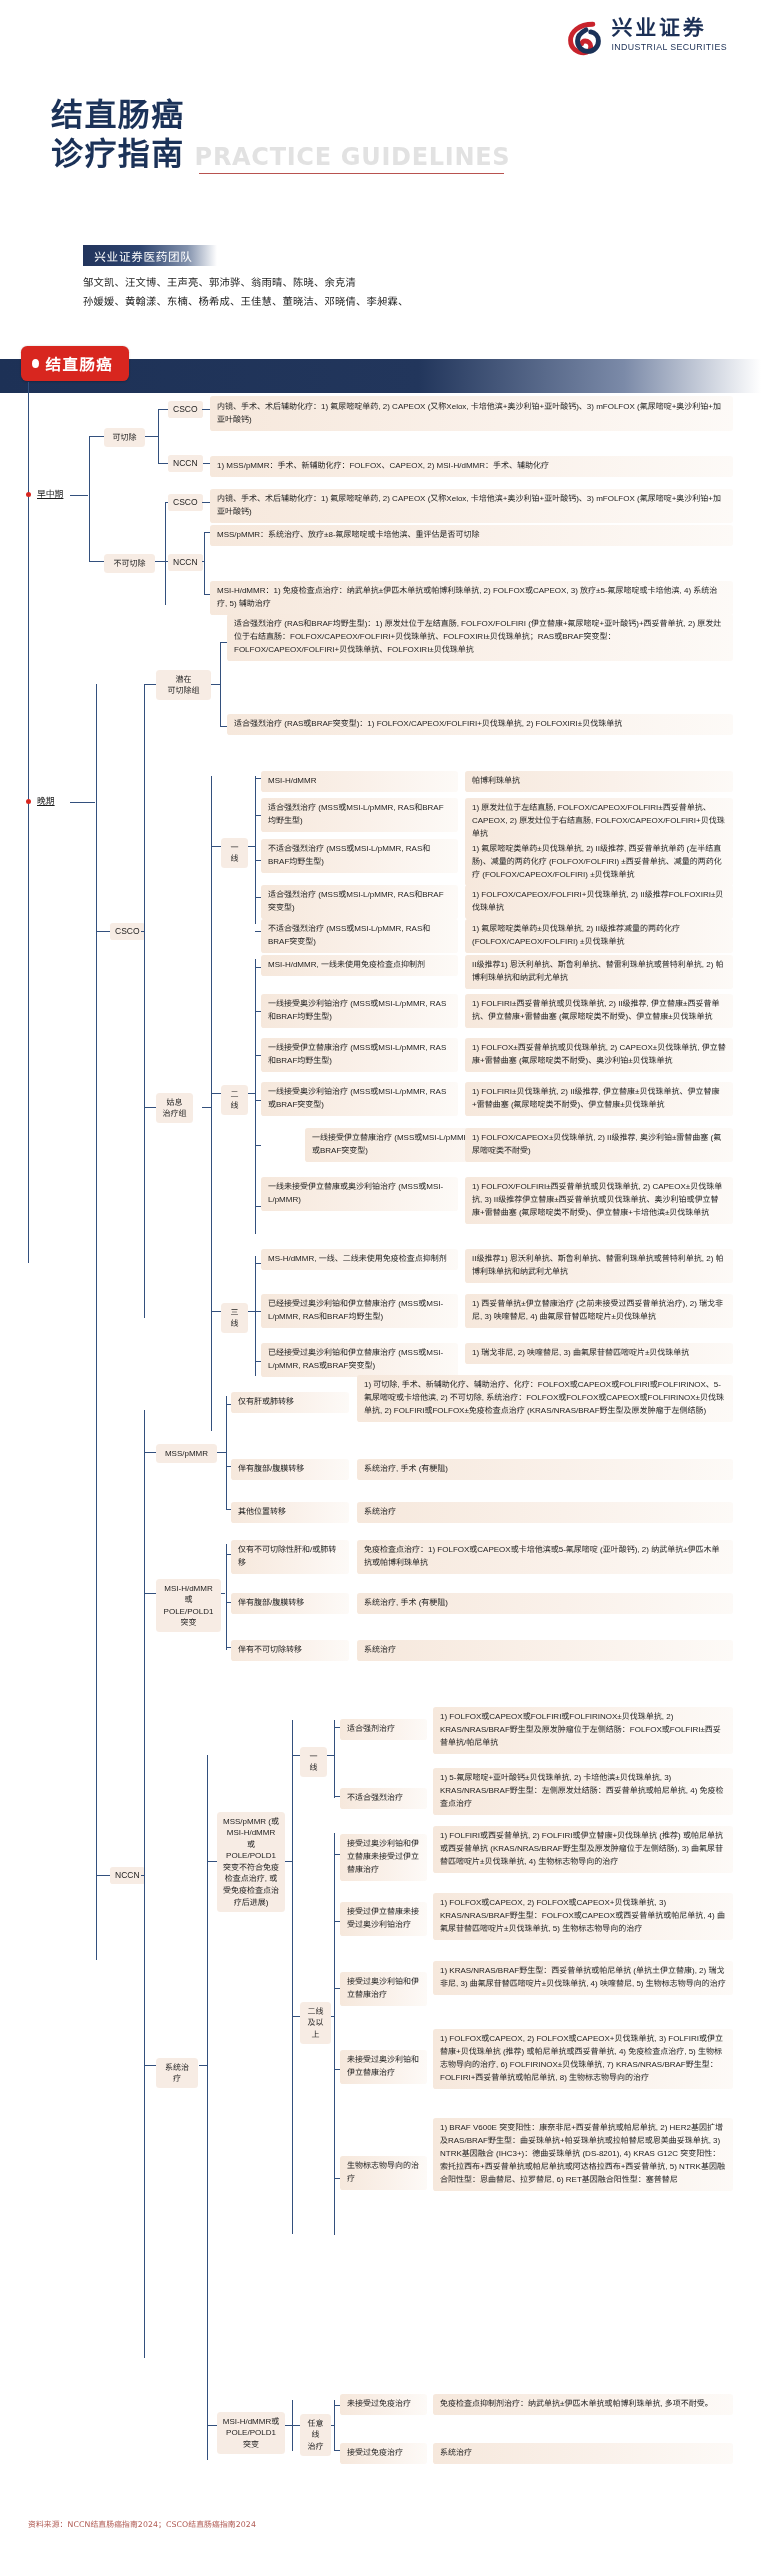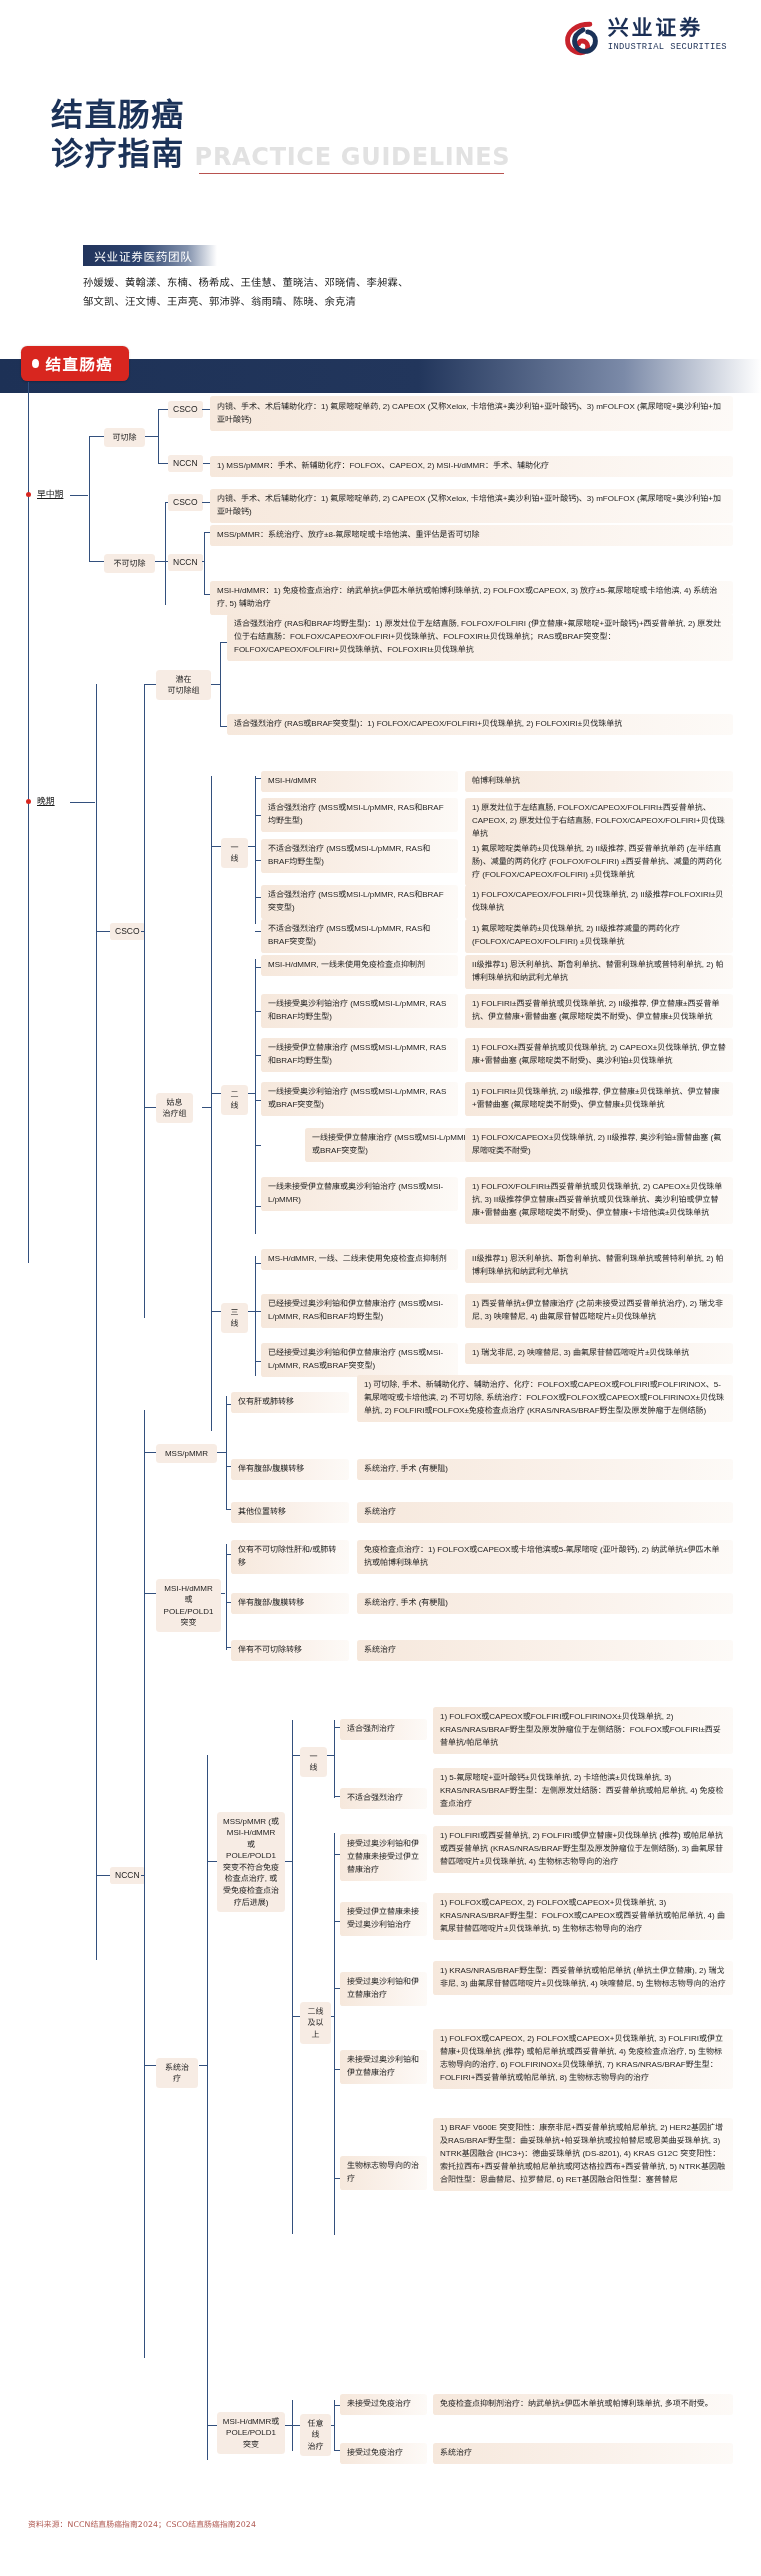--- a/index.html
+++ b/index.html
@@ -20,21 +20,21 @@
     position:absolute; right:34px; top:18.3px;
     display:flex; align-items:flex-start; gap:7px;
   }
   .logo-mark{ width:39px; height:39px; position:relative; flex:0 0 auto; }
   .logo-text{ display:flex; flex-direction:column; line-height:1; }
   .logo-cn{
     font-family:"DejaVu Sans","Liberation Sans",sans-serif;
     font-size:21px; font-weight:bold; color:#1b2f55; letter-spacing:2.8px;
   }
   .logo-en{
-    font-family:Liberation Mono, monospace;
+    font-family:Liberation Sans, sans-serif;
     font-size:8.8px; color:#1b2f55; letter-spacing:0.4px; margin-top:3.5px;
   }
 
   .title-block{ position:absolute; left:51px; top:96px; }
   .main-title{
     font-family:"DejaVu Sans","Liberation Sans",sans-serif;
     font-size:32px; font-weight:bold; color:#1b3258;
     line-height:1.22; letter-spacing:1.4px; margin:0;
   }
   .title-row2{ display:flex; align-items:flex-end; }
@@ -143,22 +143,22 @@
       <div class="main-title">诊疗指南</div>
       <div class="ghost-en">PRACTICE GUIDELINES</div>
     </div>
   </div>
   <div class="ghost-underline"></div>
 
   <div class="team-bar">
     <span>兴业证券医药团队</span>
   </div>
   <div class="team-names">
+    <div>邹文凯、汪文博、王声亮、郭沛骅、翁雨晴、陈晓、余克清</div>
     <div>孙媛媛、黄翰漾、东楠、杨希成、王佳慧、董晓洁、邓晓倩、李昶霖、</div>
-    <div>邹文凯、汪文博、王声亮、郭沛骅、翁雨晴、陈晓、余克清</div>
   </div>
 
   <div class="banner"></div>
   <div class="banner-badge">
     <span class="banner-dot"></span>
     <span>结直肠癌</span>
   </div>
 
   <div class="chart-root">
 

